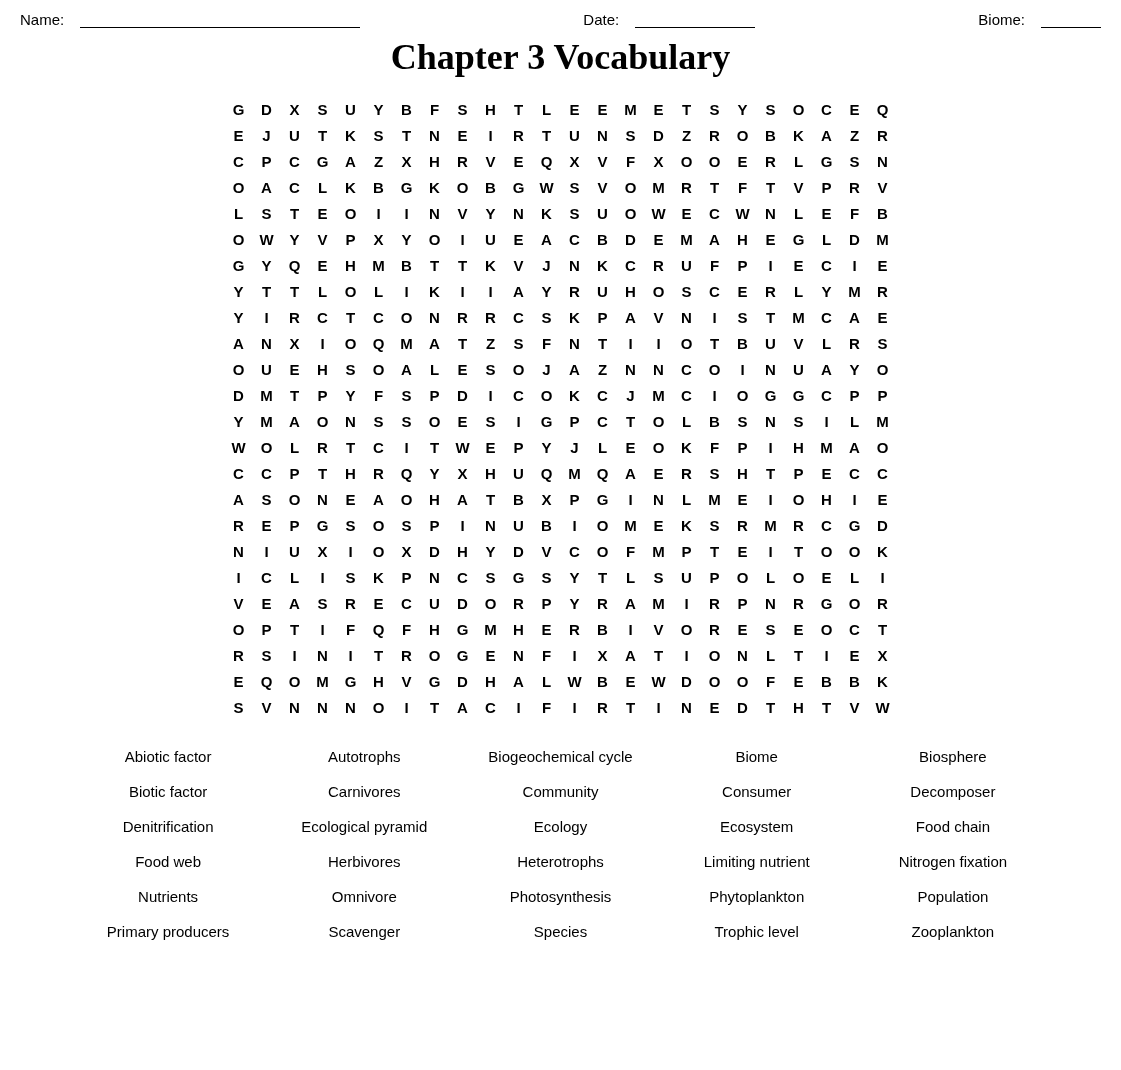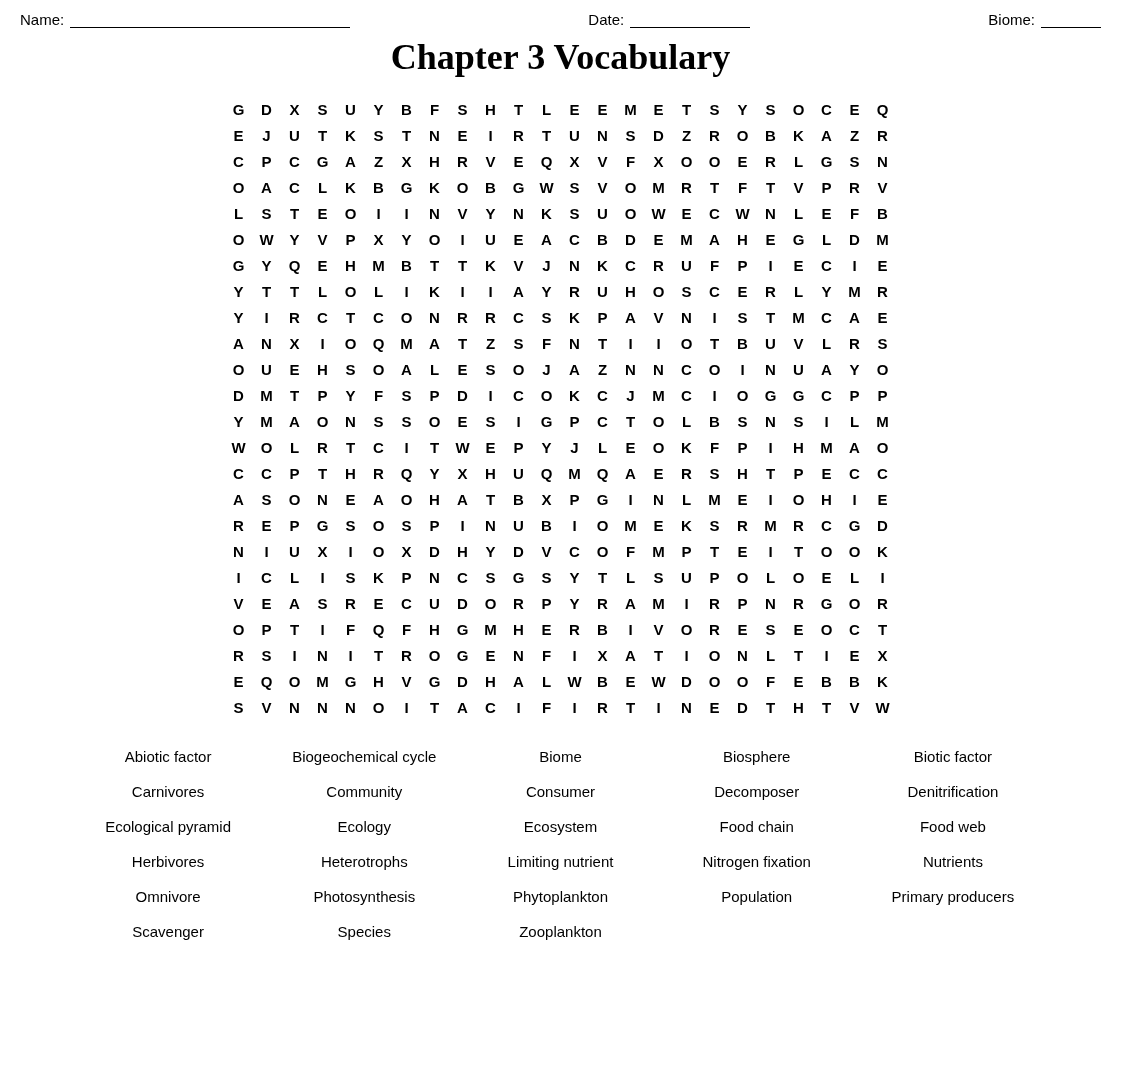--- a/index.html
+++ b/index.html
@@ -14,21 +14,21 @@
     .header-row {
       display: flex;
       justify-content: space-between;
       align-items: center;
       margin-bottom: 8px;
       font-size: 15px;
     }
     .header-field {
       display: flex;
       align-items: flex-end;
-      gap: 6px;
+      gap: 16px;
     }
     .underline-field {
       border-bottom: 1px solid #000;
       min-width: 120px;
       height: 18px;
       display: inline-block;
     }
     .underline-field-long {
       min-width: 280px;
     }
@@ -713,20 +713,21 @@
       <div class="grid-cell">T</div>
       <div class="grid-cell">H</div>
       <div class="grid-cell">T</div>
       <div class="grid-cell">V</div>
       <div class="grid-cell">W</div>
     </div>
   </div>
 
 <div class="word-list" id="word-list-container">
     <div class="word-item">Abiotic factor</div>
+    <div class="word-item">Autotrophs</div>
     <div class="word-item">Biogeochemical cycle</div>
     <div class="word-item">Biome</div>
     <div class="word-item">Biosphere</div>
     <div class="word-item">Biotic factor</div>
     <div class="word-item">Carnivores</div>
     <div class="word-item">Community</div>
     <div class="word-item">Consumer</div>
     <div class="word-item">Decomposer</div>
     <div class="word-item">Denitrification</div>
     <div class="word-item">Ecological pyramid</div>
@@ -739,17 +740,18 @@
     <div class="word-item">Limiting nutrient</div>
     <div class="word-item">Nitrogen fixation</div>
     <div class="word-item">Nutrients</div>
     <div class="word-item">Omnivore</div>
     <div class="word-item">Photosynthesis</div>
     <div class="word-item">Phytoplankton</div>
     <div class="word-item">Population</div>
     <div class="word-item">Primary producers</div>
     <div class="word-item">Scavenger</div>
     <div class="word-item">Species</div>
+    <div class="word-item">Trophic level</div>
     <div class="word-item">Zooplankton</div>
     <div class="word-item"></div>
     <div class="word-item"></div>
     <div class="word-item"></div>
   </div>
 
 </body></html>

